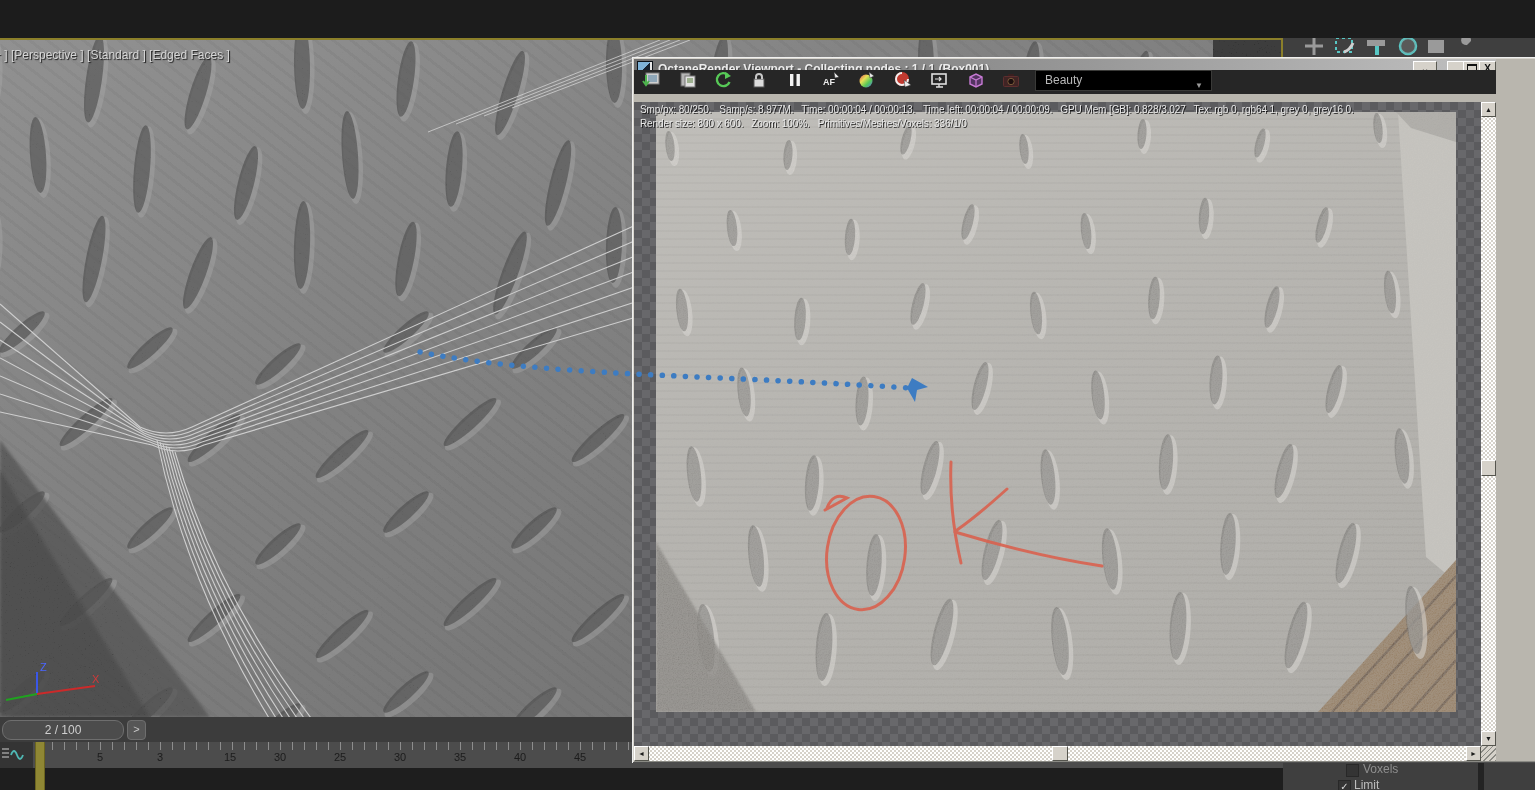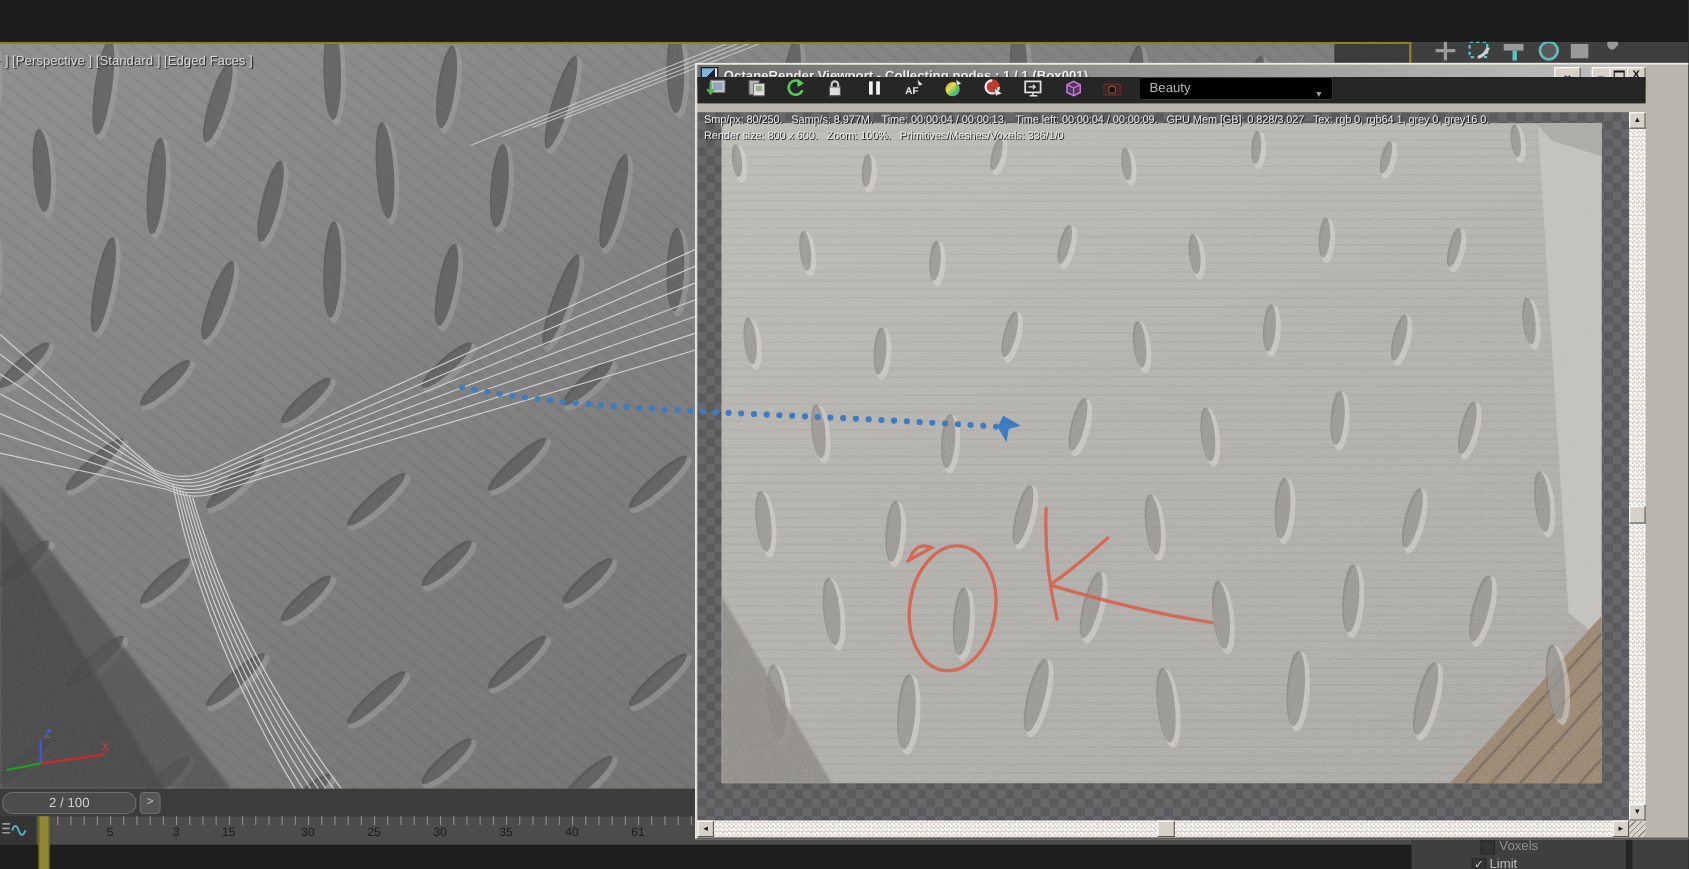--- a/index.html
+++ b/index.html
@@ -464,27 +464,27 @@
         <div class="tb-tick" style="left: 1204px;"></div>
         <div class="tb-tick" style="left: 1216px;"></div>
         <div class="tb-tick" style="left: 1228px;"></div>
         <div class="tb-tick" style="left: 1240px;"></div>
         <div class="tb-tick" style="left: 1252px;"></div>
         <div class="tb-tick" style="left: 1264px;"></div>
         <div class="tb-tick" style="left: 1276px;"></div>
         <div class="tb-num" style="left: 40px;">0</div>
         <div class="tb-num" style="left: 100px;">5</div>
         <div class="tb-num" style="left: 160px;">3</div>
-        <div class="tb-num" style="left: 208px;">15</div>
+        <div class="tb-num" style="left: 230px;">15</div>
         <div class="tb-num" style="left: 280px;">30</div>
         <div class="tb-num" style="left: 340px;">25</div>
         <div class="tb-num" style="left: 400px;">30</div>
         <div class="tb-num" style="left: 460px;">35</div>
         <div class="tb-num" style="left: 520px;">40</div>
-        <div class="tb-num" style="left: 580px;">61</div>
+        <div class="tb-num" style="left: 580px;">45</div>
       </div>
   </div>
   <div id="tb-marker" class="abs"></div>
   <div id="bottomdark" class="abs"></div>
 
   <div id="topbar" class="abs"></div>
 
   <div id="owin" class="abs">
     <div id="otitle" class="abs">
       <div id="otitle-icon"></div>

